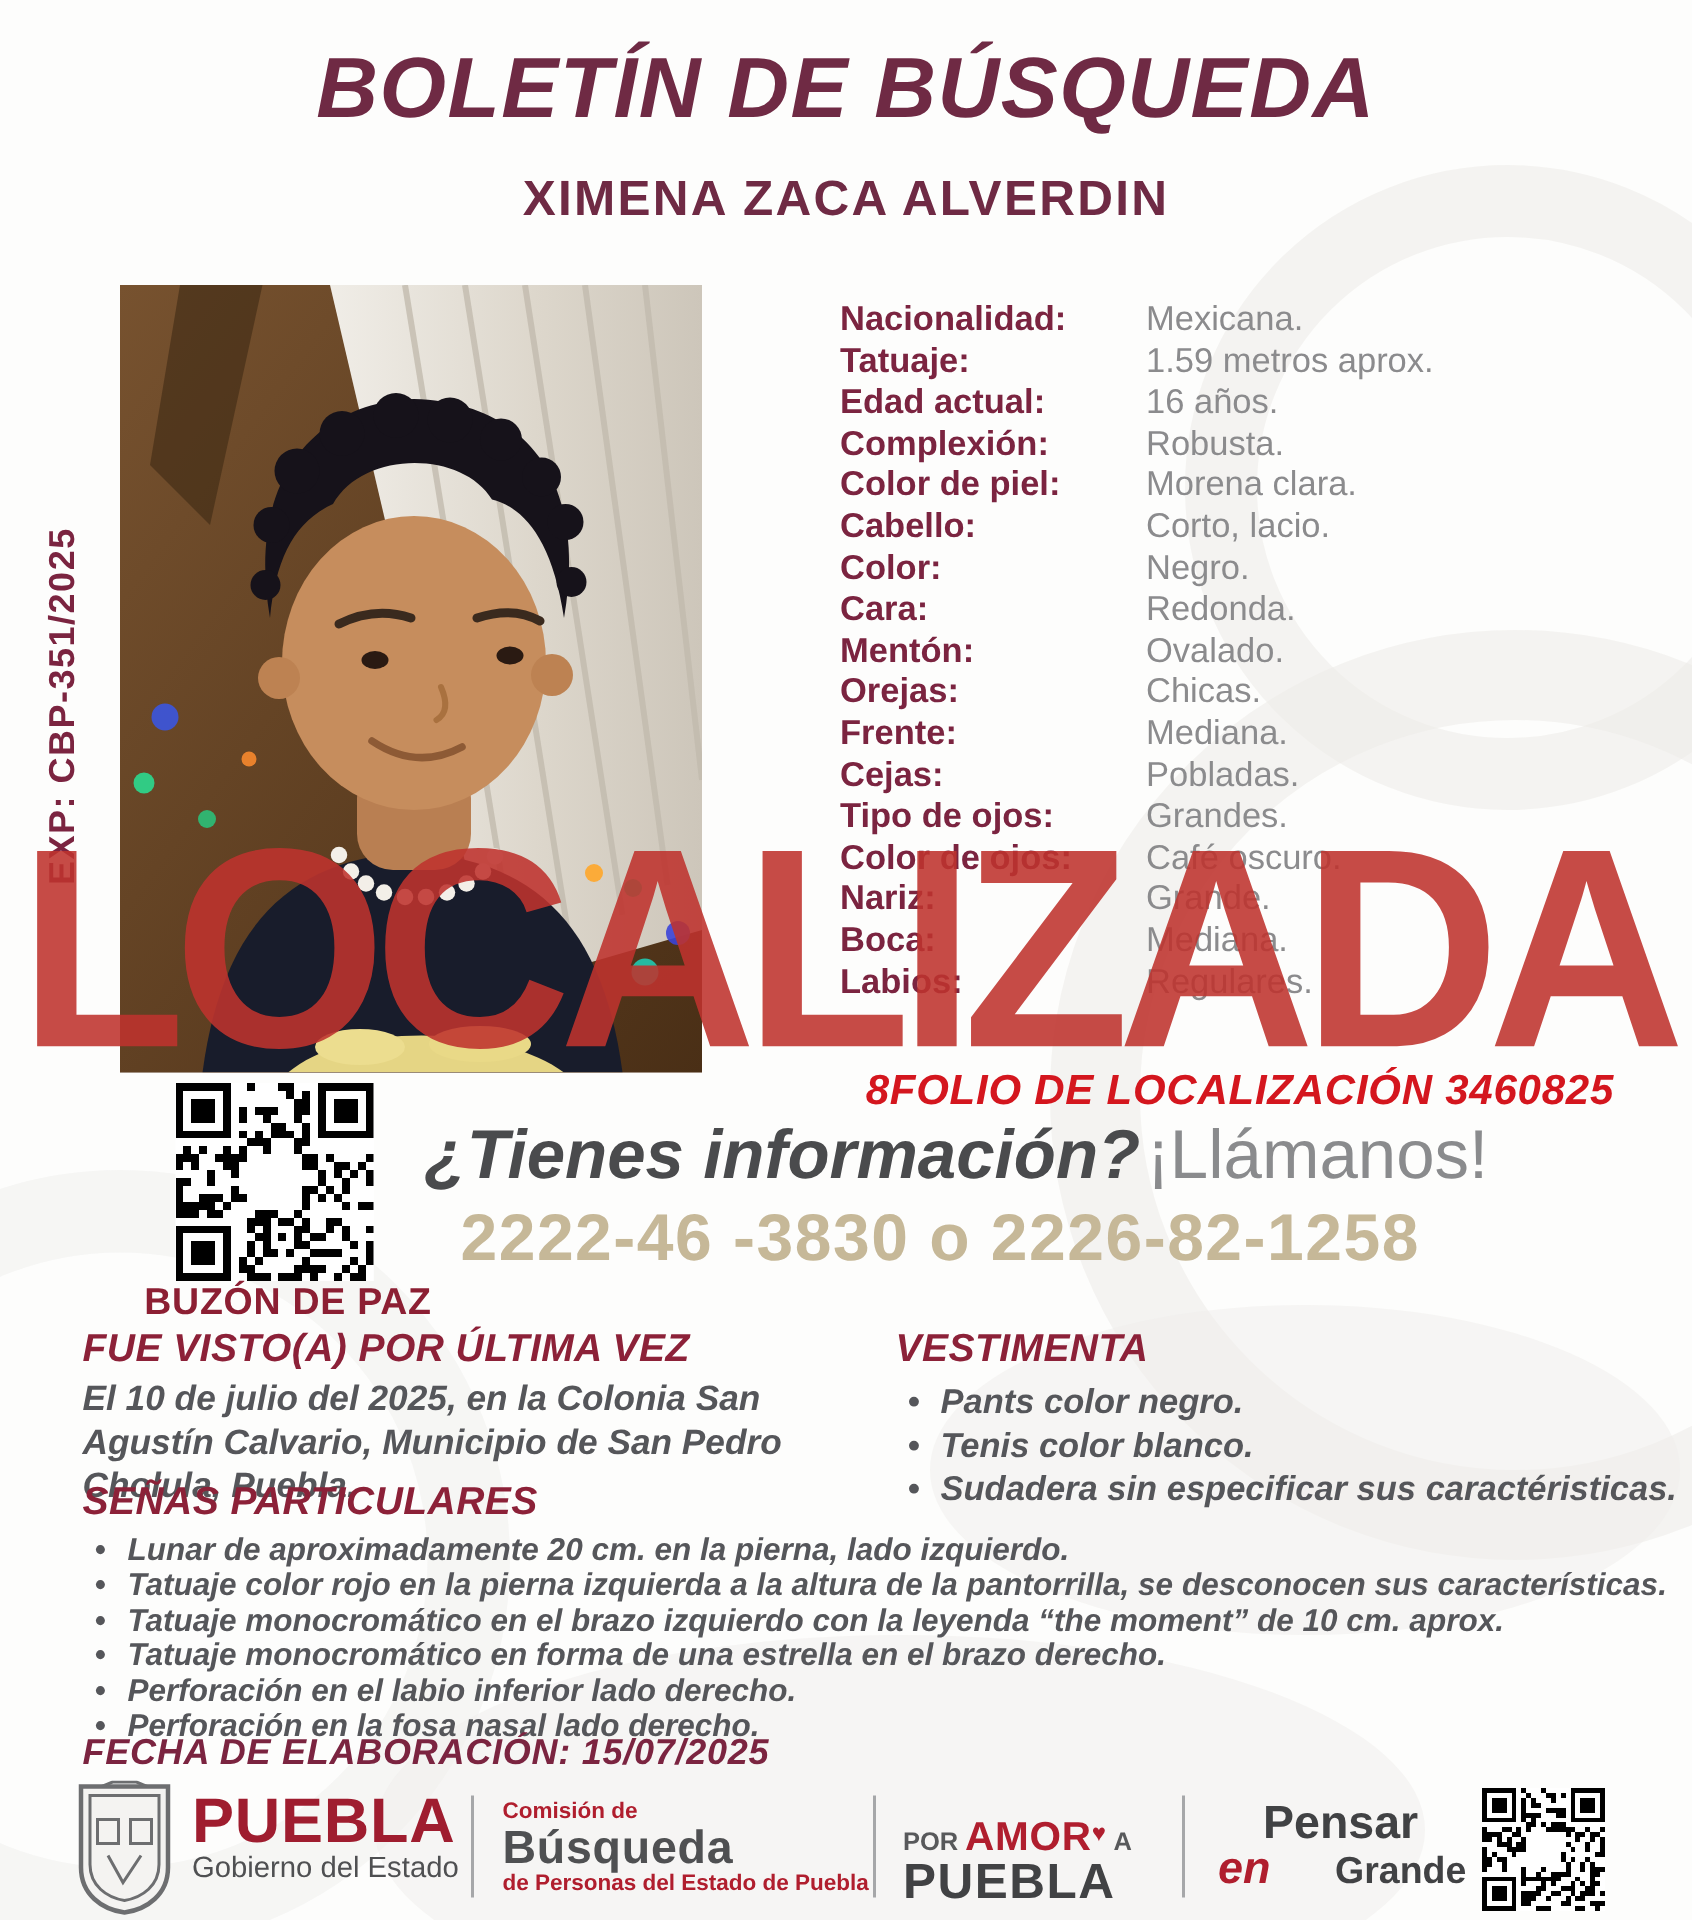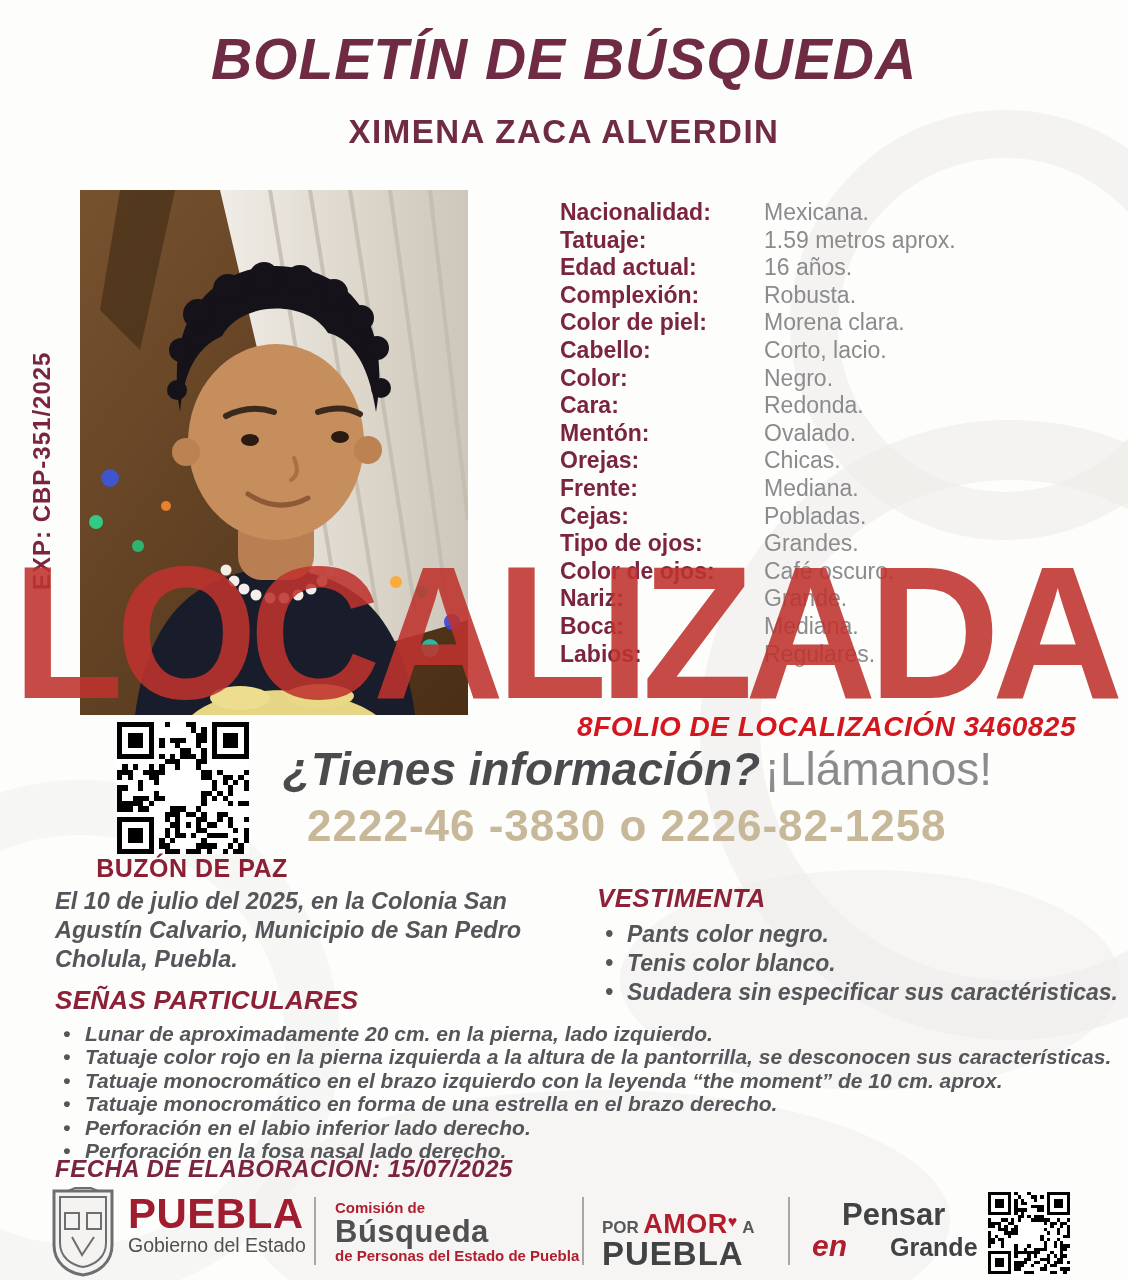--- a/index.html
+++ b/index.html
@@ -456,20 +456,21 @@
       <rect x="19" y="1" width="5" height="5" fill="#fff"></rect>
       <rect x="20" y="2" width="3" height="3" fill="#000"></rect>
       <rect x="0" y="18" width="7" height="7" fill="#000"></rect>
       <rect x="1" y="19" width="5" height="5" fill="#fff"></rect>
       <rect x="2" y="20" width="3" height="3" fill="#000"></rect>
     </svg>
   </div>
 <div class="abs buzon">BUZÓN DE PAZ</div>
 
 <div class="abs last-seen">
+  <div class="sec-title">FUE VISTO(A) POR ÚLTIMA VEZ</div>
   <div class="last-seen-text">El 10 de julio del 2025, en la Colonia San Agustín Calvario, Municipio de San Pedro Cholula, Puebla.</div>
 </div>
 
 <div class="abs vestimenta">
   <div class="sec-title">VESTIMENTA</div>
   <ul class="blist">
     <li>Pants color negro.</li>
     <li>Tenis color blanco.</li>
     <li>Sudadera sin especificar sus caractéristicas.</li>
   </ul>

